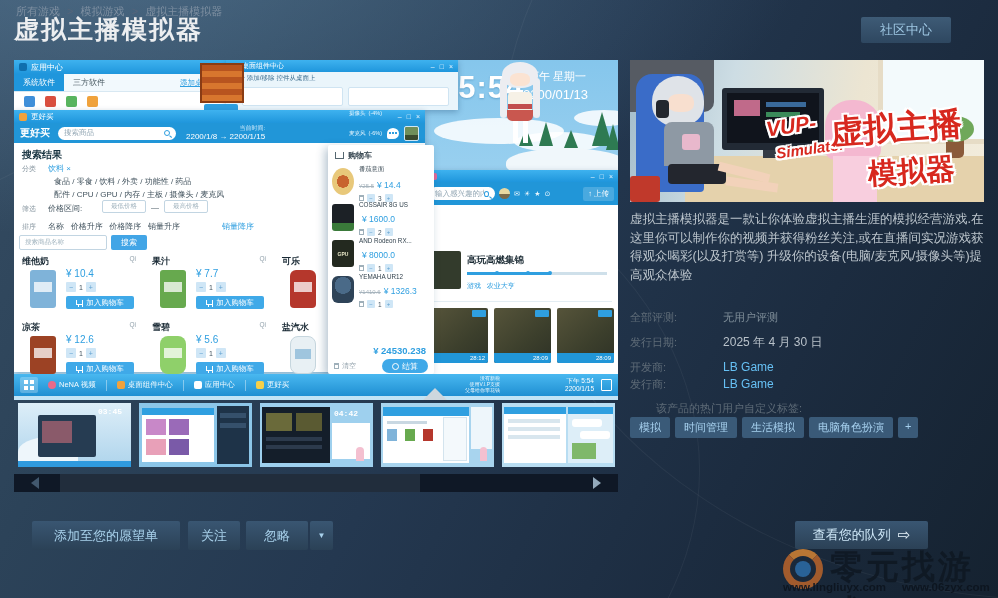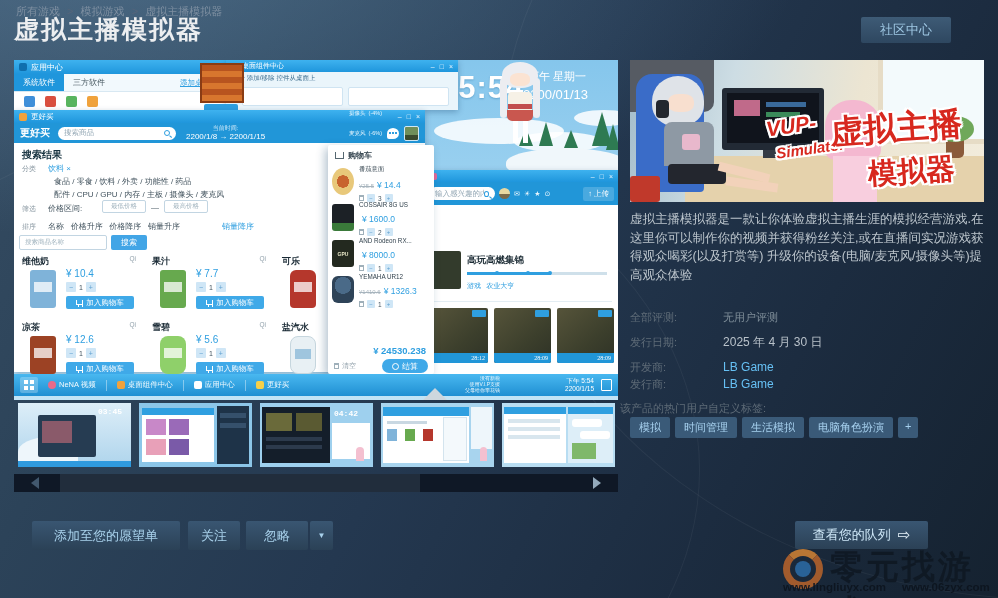--- a/index.html
+++ b/index.html
@@ -75,21 +75,21 @@
 .w-shop { left:0; top:50px; width:411px; height:262px; }
 .shop-head { height:20px; background:#2196d8; display:flex; align-items:center;
   padding:0 6px; color:#fff; position:relative; }
 .brand { font-size:10px; font-weight:700; margin-right:8px; }
 .pill { background:#fff; border-radius:7px; height:13px; display:flex; align-items:center;
   padding:0 6px; color:#93a7b4; font-size:7.5px; }
 .mag { width:6px; height:6px; border:1.3px solid #2f9fe0; border-radius:50%; position:relative;
   margin-left:auto; }
 .mag:after { content:""; position:absolute; width:3px; height:1.3px; background:#2f9fe0;
   left:4px; top:5px; transform:rotate(40deg); }
-.shop-date { margin-left:10px; text-align:center; line-height:1.2; }
+.shop-date { margin-left:10px; text-align:right; line-height:1.2; }
 .shop-date .l1 { font-size:6px; color:#cfe9fa; }
 .shop-date .l2 { font-size:8px; color:#fff; }
 .shop-stats { margin-left:auto; text-align:right; font-size:5.5px; line-height:6.5px;
   color:#e6f5fe; }
 .chatico { width:12px; height:11px; background:#fff; border-radius:50% 50% 50% 2px;
   margin:0 5px; position:relative; }
 .chatico:after { content:""; position:absolute; left:2px; top:4px; width:8px; height:2px;
   background:radial-gradient(circle 1px at 1px 1px,#2f9fe0 99%,transparent),
   radial-gradient(circle 1px at 4px 1px,#2f9fe0 99%,transparent),
   radial-gradient(circle 1px at 7px 1px,#2f9fe0 99%,transparent); }
@@ -150,21 +150,21 @@
 .vavatar { width:11px; height:11px; border-radius:50%; background:linear-gradient(#e8d8a0 55%,#7a6a4a 55%); }
 .vico { font-size:7px; color:#eaf6fd; }
 .vupload { margin-left:auto; display:flex; align-items:center; gap:2px; color:#fff; font-size:7.5px;
   background:rgba(255,255,255,.18); border-radius:2px; padding:2px 5px; }
 .vband { height:50px; background:linear-gradient(#47b2ea,#2d9ade); position:relative; }
 .vname { position:absolute; left:7px; top:16px; font-size:12px; font-weight:700; color:#fff; }
 .vstats { position:absolute; right:4px; top:4px; display:grid; grid-template-columns:34px 34px;
   grid-gap:3px 4px; text-align:center; }
 .vstat .lb { font-size:5.5px; color:#d9eefb; }
 .vstat .vl { font-size:7.5px; color:#fff; }
-.vbody { position:absolute; left:0; top:73px; right:0; bottom:0; background:#fff;font-family:Liberation Serif, serif; }
+.vbody { position:absolute; left:0; top:73px; right:0; bottom:0; background:#fff; }
 .vthumb { position:absolute; left:6px; top:8px; width:30px; height:38px; background:#333b2c;
   border-radius:2px; }
 .vtitle { position:absolute; left:42px; top:11px; font-size:9.5px; font-weight:700; color:#1a2a33; }
 .vprog { position:absolute; left:42px; top:29px; width:140px; height:3px; background:#cfe0ea; }
 .vprog i { position:absolute; left:0; top:0; height:3px; width:60%; background:#2f9fe0; }
 .vprog b { position:absolute; top:-1px; width:4px; height:4px; border-radius:50%; background:#2f9fe0; }
 .vtags { position:absolute; left:42px; top:38px; font-size:7px; color:#2f9fe0; white-space:pre; }
 .vcard { position:absolute; top:65px; width:57px; height:55px; background:
   linear-gradient(140deg,#56543a,#3c3f2c 60%,#2e3226); border-radius:2px; overflow:hidden; }
 .vchip { position:absolute; right:2px; top:2px; width:14px; height:7px; background:#2f9fe0; border-radius:1px; }
@@ -200,21 +200,21 @@
 .logo-txt { font-weight:700; color:#d7281e;
   text-shadow:-2px -2px 0 #fff,2px -2px 0 #fff,-2px 2px 0 #fff,2px 2px 0 #fff,
    0 -2px 0 #fff,0 2px 0 #fff,-2px 0 0 #fff,2px 0 0 #fff; }
 .desc { position:absolute; left:630px; top:210px; width:354px; font-size:12.5px;
   line-height:18.5px; color:#bdc6cd; z-index:4; }
 .meta-row { position:absolute; left:630px; width:354px; font-size:11px; z-index:4; }
 .mlabel { display:inline-block; width:90px; color:#5e6b77; }
 .mdim { color:#7f8e99; }
 .mval { color:#b9c2ca; font-size:12px; }
 .mlink { color:#66c0f4; font-size:12px; cursor:pointer; }
-.tags-heading { position:absolute; left:620px; top:401px; font-size:11px; color:#5e6b77; z-index:4; }
+.tags-heading { position:absolute; left:656px; top:401px; font-size:11px; color:#5e6b77; z-index:4; }
 .tags-row { position:absolute; left:630px; top:417px; z-index:4; display:flex; gap:5px; }
 .tagpill { background:#3a5a78; color:#a6d0ee; font-size:11px; padding:3px 9px;
   border-radius:2px; cursor:pointer; }
 .tagplus { padding:3px 7px; }
 
 
 .thumbstrip { position:absolute; left:14px; top:403px; width:604px; height:66px; z-index:4;font-family:Liberation Mono, monospace; }
 .thumb { position:absolute; top:0; width:113px; height:64px; overflow:hidden; cursor:pointer; }
 .thumb div { position:absolute; }
 .th-clock { font-size:8px; color:#fff; font-weight:700; }

